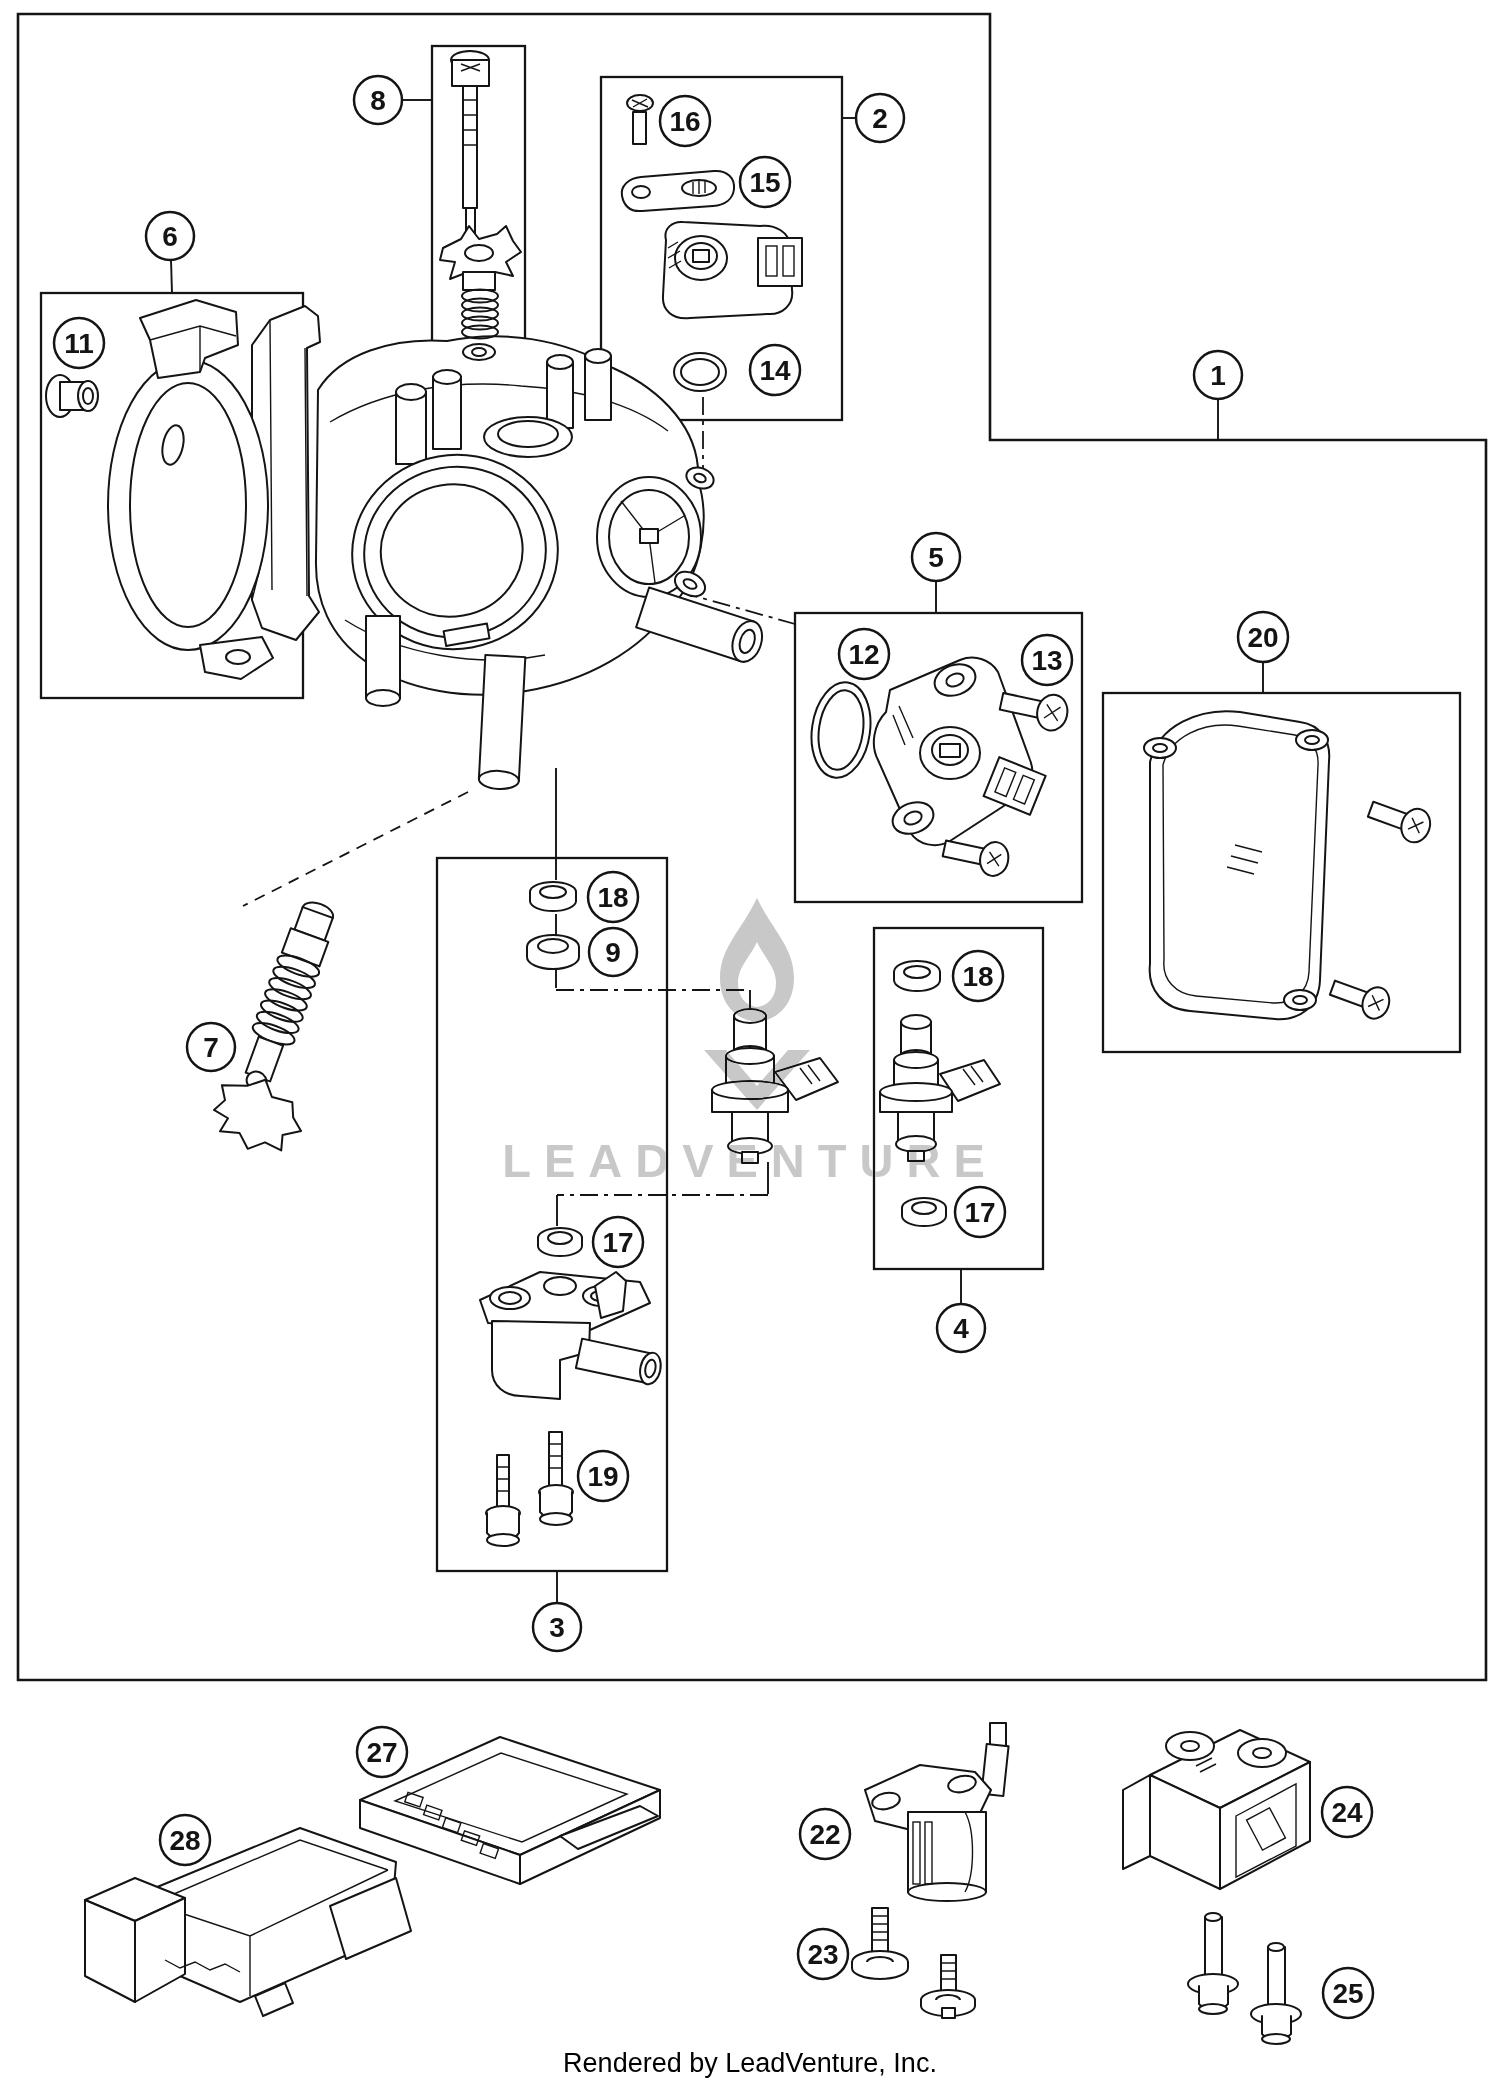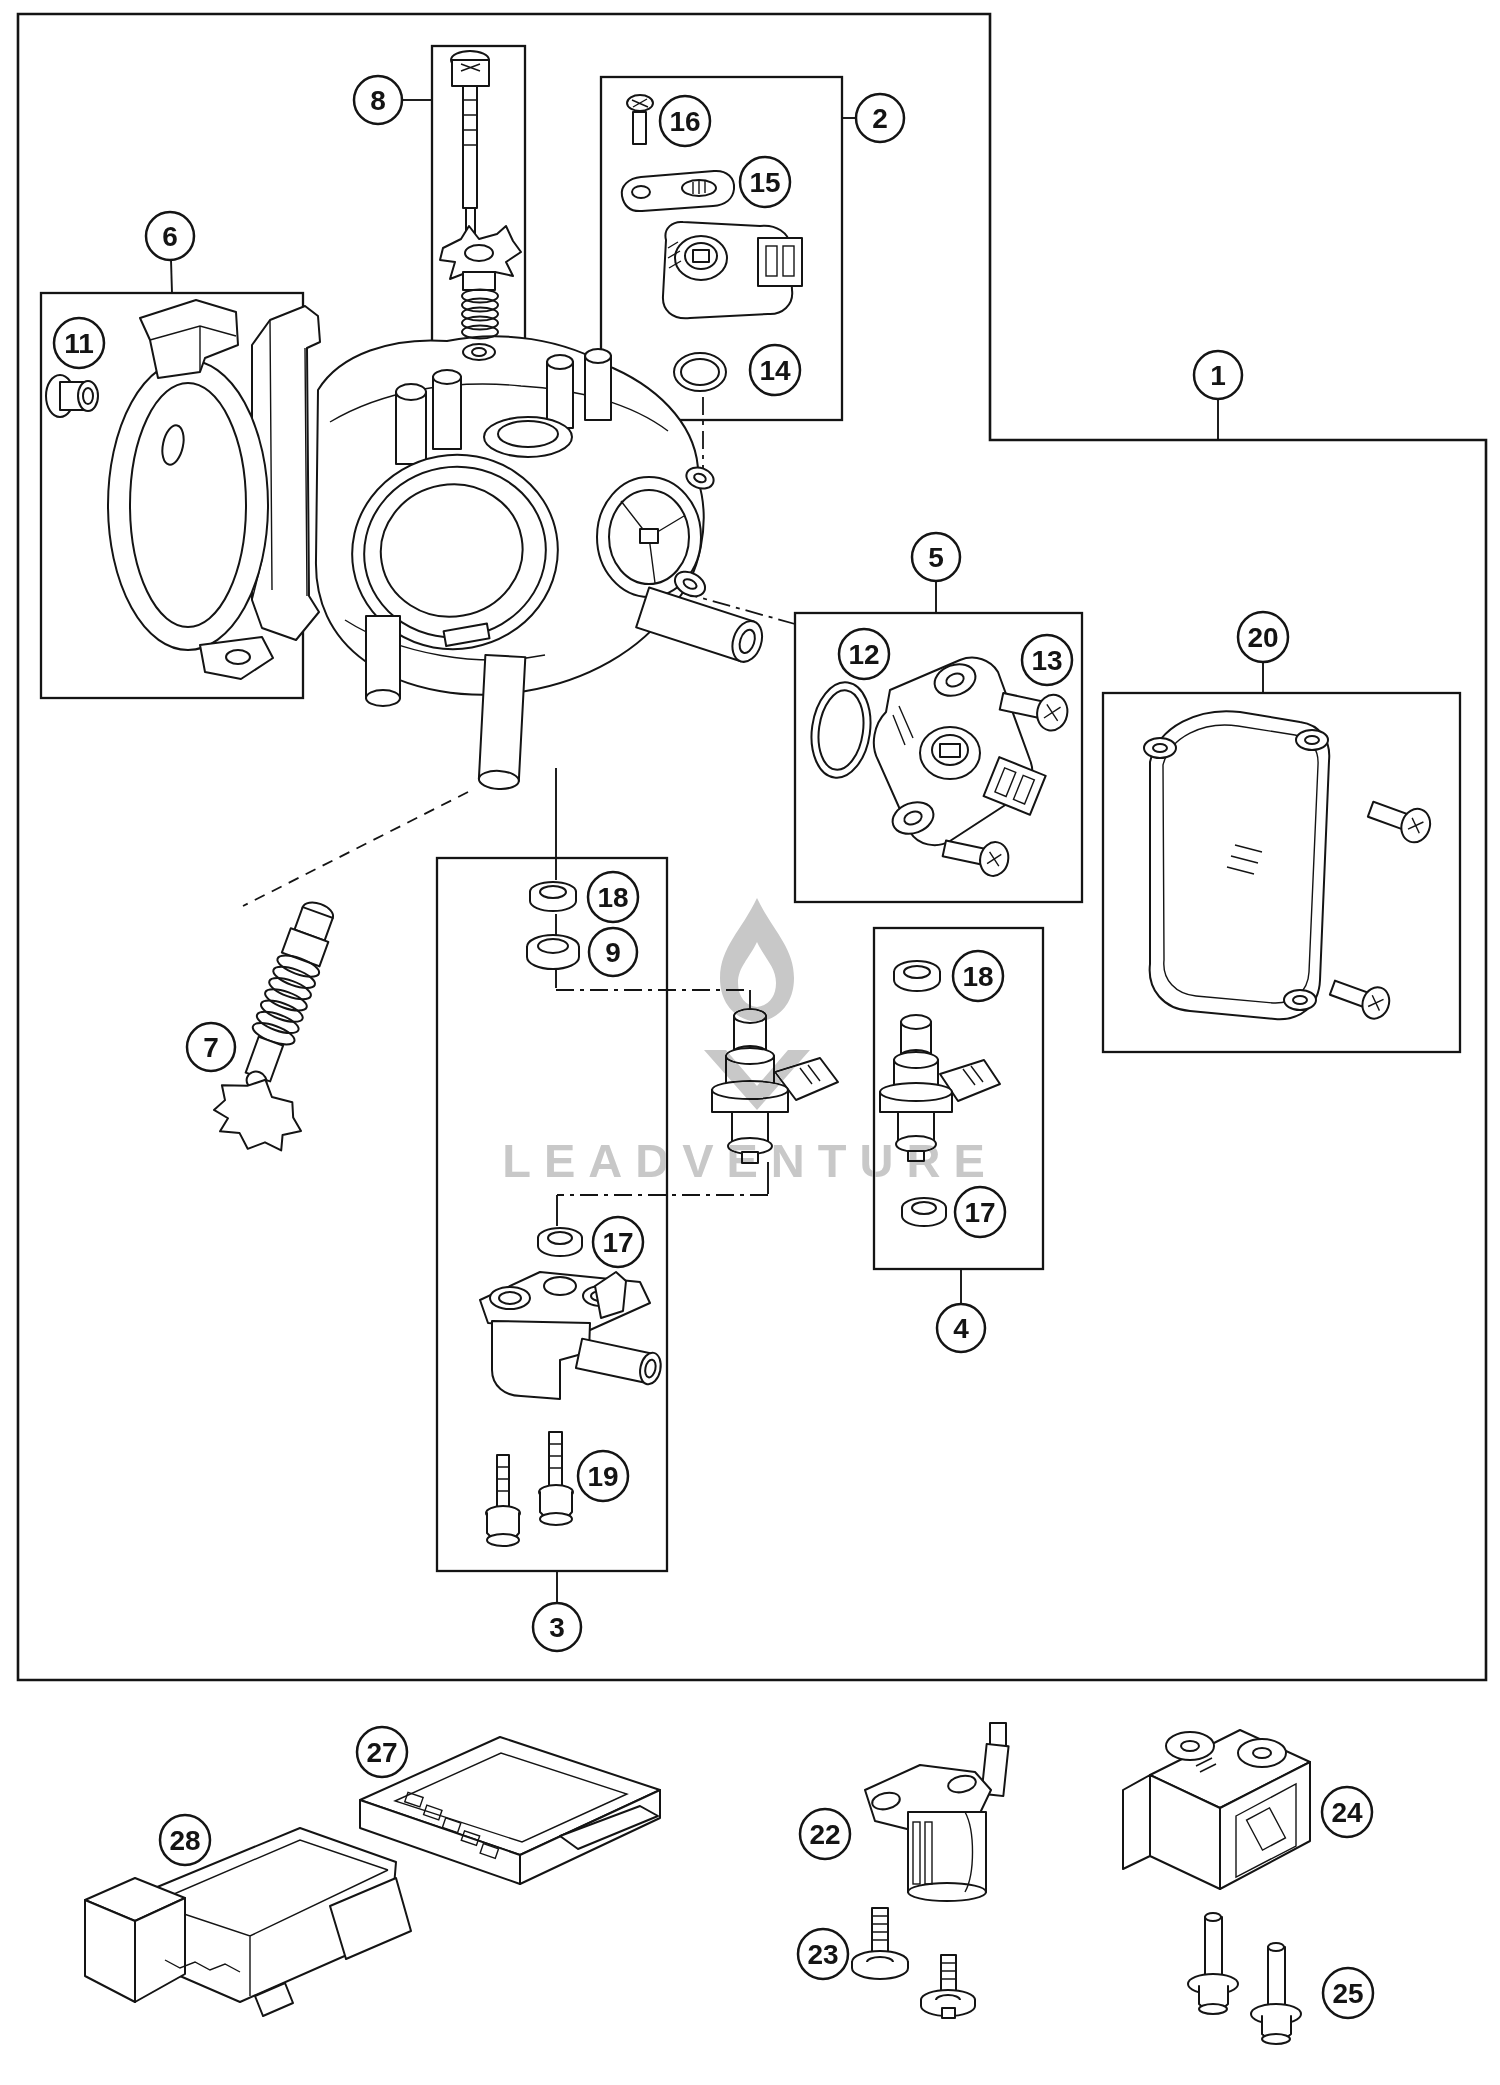--- a/index.html
+++ b/index.html
@@ -531,13 +531,14 @@
       <path fill="#c8c8c8" d="M757,898 C772,930 794,947 794,978 C794,1004 778,1020 757,1022
                               C736,1020 720,1004 720,978 C720,947 742,930 757,898 Z
                               M757,942 C765,959 776,967 776,983 C776,997 768,1006 757,1007
                               C746,1006 738,997 738,983 C738,967 749,959 757,942 Z" fill-rule="evenodd"></path>
       <path fill="#c8c8c8" d="M704,1050 L757,1110 L810,1050 L788,1050 L757,1086 L726,1050 Z"></path>
     </g>
     <text x="750" y="1177">LEADVENTURE</text>
   </g>
 </svg>
 
+<div class="footer">Rendered by LeadVenture, Inc.</div>
 </div>
 
 </body></html>

